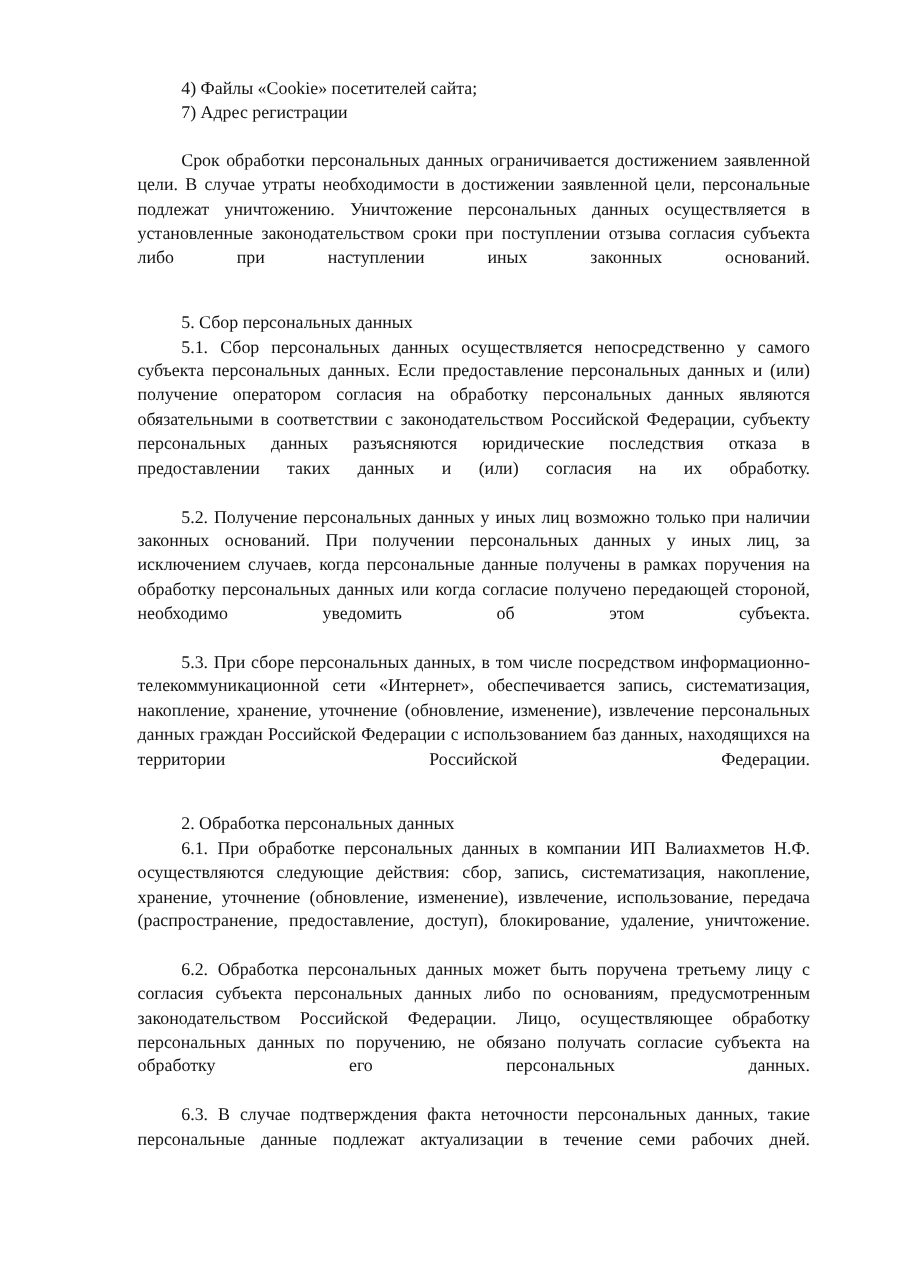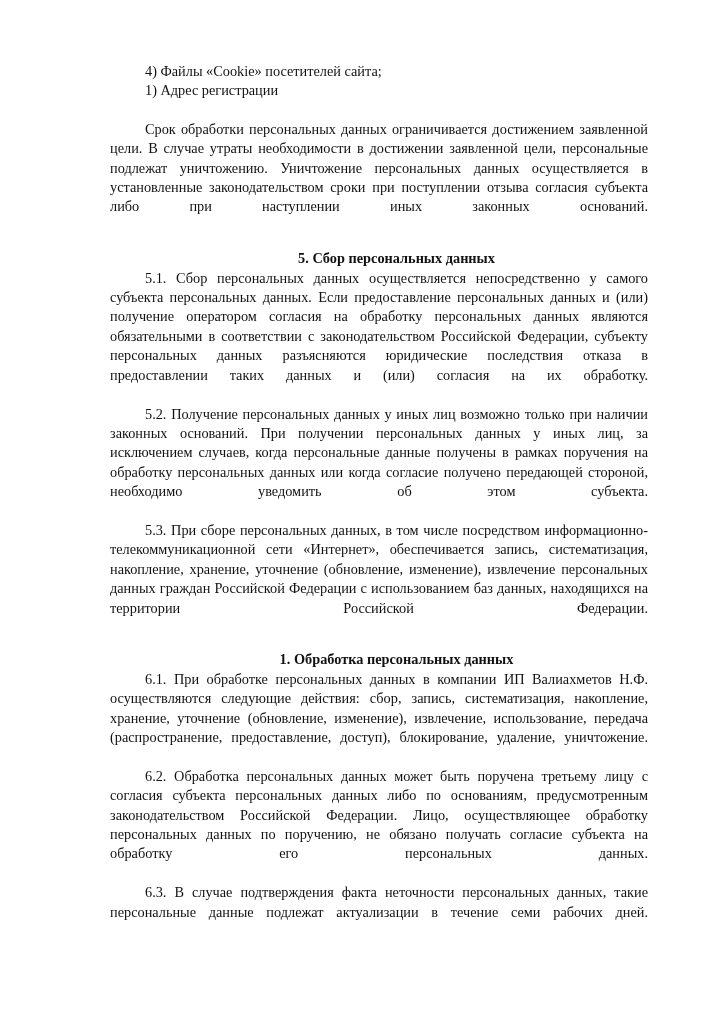--- a/index.html
+++ b/index.html
@@ -50,59 +50,59 @@
 
   .list-line {
     margin: 0;
     text-indent: 35px;
     text-align: left;
   }
 
   .heading {
     margin: 0;
     text-indent: 35px;
-    font-weight: bold;
+    font-weight: normal;
     font-size: 14.3px;
     line-height: 19.4px;
-    text-align: center;
+    text-align: left;
   }
 
   .gap-sm { height: 13px; }
   .gap-md { height: 19px; }
 </style>
 </head>
 <body>
 
 <div class="page">
   <div class="doc-body">
 
     <div>
       <p class="list-line">4) Файлы «Cookie» посетителей сайта;</p>
-      <p class="list-line">1) Адрес регистрации</p>
+      <p class="list-line">7) Адрес регистрации</p>
     </div>
 
     <div class="gap-md"></div>
 
     <div>
       <p class="para">Срок обработки персональных данных ограничивается достижением заявленной цели. В случае утраты необходимости в достижении заявленной цели, персональные подлежат уничтожению. Уничтожение персональных данных осуществляется в установленные законодательством сроки при поступлении отзыва согласия субъекта либо при наступлении иных законных оснований.</p>
     </div>
 
     <div class="gap-sm"></div>
 
     <div>
       <p class="heading">5. Сбор персональных данных</p>
       <p class="para">5.1. Сбор персональных данных осуществляется непосредственно у самого субъекта персональных данных. Если предоставление персональных данных и (или) получение оператором согласия на обработку персональных данных являются обязательными в соответствии с законодательством Российской Федерации, субъекту персональных данных разъясняются юридические последствия отказа в предоставлении таких данных и (или) согласия на их обработку.</p>
       <p class="para">5.2. Получение персональных данных у иных лиц возможно только при наличии законных оснований. При получении персональных данных у иных лиц, за исключением случаев, когда персональные данные получены в рамках поручения на обработку персональных данных или когда согласие получено передающей стороной, необходимо уведомить об этом субъекта.</p>
       <p class="para">5.3. При сборе персональных данных, в том числе посредством информационно-телекоммуникационной сети «Интернет», обеспечивается запись, систематизация, накопление, хранение, уточнение (обновление, изменение), извлечение персональных данных граждан Российской Федерации с использованием баз данных, находящихся на территории Российской Федерации.</p>
     </div>
 
     <div class="gap-sm"></div>
 
     <div>
-      <p class="heading">1. Обработка персональных данных</p>
+      <p class="heading">2. Обработка персональных данных</p>
       <p class="para">6.1. При обработке персональных данных в компании ИП Валиахметов Н.Ф. осуществляются следующие действия: сбор, запись, систематизация, накопление, хранение, уточнение (обновление, изменение), извлечение, использование, передача (распространение, предоставление, доступ), блокирование, удаление, уничтожение.</p>
       <p class="para">6.2. Обработка персональных данных может быть поручена третьему лицу с согласия субъекта персональных данных либо по основаниям, предусмотренным законодательством Российской Федерации. Лицо, осуществляющее обработку персональных данных по поручению, не обязано получать согласие субъекта на обработку его персональных данных.</p>
       <p class="para">6.3. В случае подтверждения факта неточности персональных данных, такие персональные данные подлежат актуализации в течение семи рабочих дней.</p>
 
     </div>
 
   </div>
 </div>
 
 </body></html>

